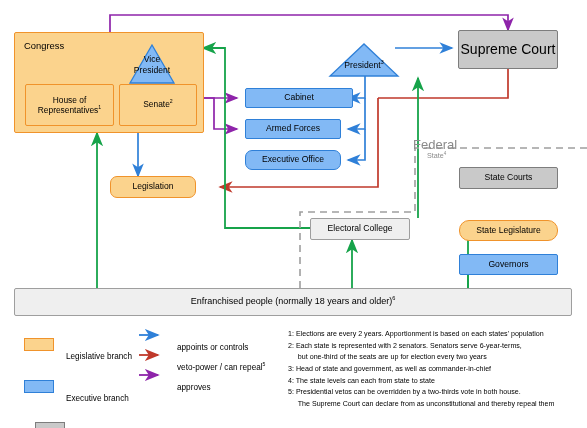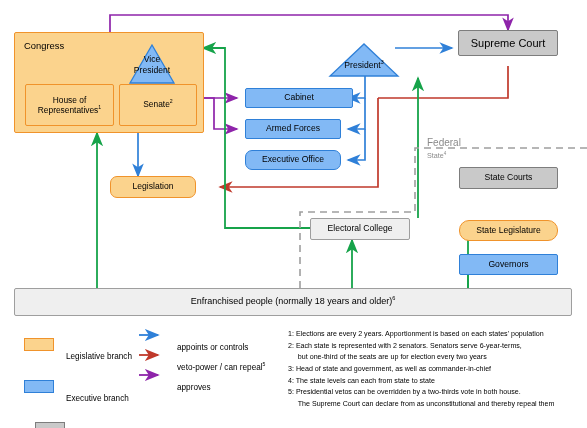--- a/index.html
+++ b/index.html
@@ -127,33 +127,33 @@
     </span>
   </div>
 
   <svg class="layer">
     <polygon points="398,76 330,76 364,44" fill="#82B9F5" stroke="#2F80D8" stroke-width="1.3"></polygon>
   </svg>
   <div class="lbl" style="position:absolute;left:330px;top:60px;width:68px;text-align:center;font-size:8.6px;">
     <span>President</span><sup>3</sup>
   </div>
 
-  <div class="node jud" style="left:458px;top:30px;width:100px;height:26px;border-radius:2px;font-size:11px;">Supreme Court</div>
+  <div class="node jud" style="left:458px;top:30px;width:100px;height:39px;border-radius:2px;font-size:14px;">Supreme Court</div>
 
   <div class="node exe" style="left:245px;top:88px;width:108px;height:20px;border-radius:2px;font-size:8.6px;">Cabinet</div>
 
   <div class="node exe" style="left:245px;top:119px;width:96px;height:20px;border-radius:2px;font-size:8.6px;">Armed Forces</div>
 
   <div class="node exe" style="left:245px;top:150px;width:96px;height:20px;border-radius:7px;font-size:8.6px;">Executive Office</div>
 
   <div class="node leg" style="left:110px;top:176px;width:86px;height:22px;border-radius:7px;font-size:8.6px;">Legislation</div>
 
   <div class="node plain" style="left:310px;top:218px;width:100px;height:22px;border-radius:2px;font-size:8.6px;">Electoral College</div>
 
-  <div class="lbl" style="position:absolute;left:427px;top:137px;font-size:10px;color:#8a8a8a;">Federal</div>
+  <div class="lbl" style="position:absolute;left:413px;top:137px;font-size:13px;color:#8a8a8a;">Federal</div>
   <div class="lbl" style="position:absolute;left:427px;top:151px;font-size:7.2px;color:#8a8a8a;">
     <span>State</span><sup>4</sup>
   </div>
 
   <div class="node jud" style="left:459px;top:167px;width:99px;height:22px;border-radius:2px;font-size:8.6px;">State Courts</div>
 
   <div class="node leg" style="left:459px;top:220px;width:99px;height:21px;border-radius:10px;font-size:8.6px;">State Legislature</div>
 
   <div class="node exe" style="left:459px;top:254px;width:99px;height:21px;border-radius:2px;font-size:8.6px;">Governors</div>
 

